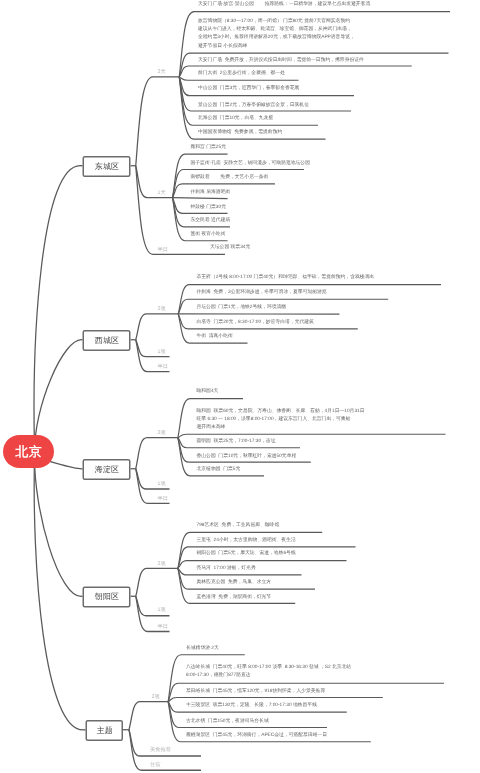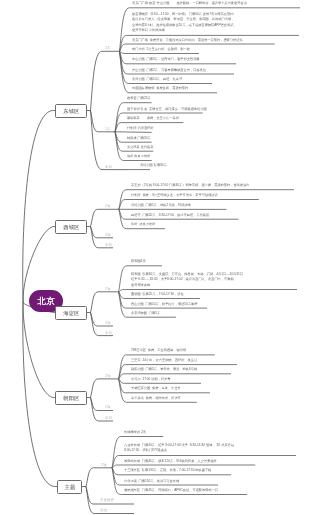--- a/index.html
+++ b/index.html
@@ -87,21 +87,21 @@
       <path d="M 112.1 467.8 C 114.35 453.71500000000003 114.689 436.5 120.72999999999999 436.5 L 163.2 436.5" fill="none" stroke="#5a5a5a" stroke-width="0.8" stroke-linecap="butt" stroke-linejoin="round"></path>
       <path d="M 112.1 467.8 C 114.35 462.265 114.119 455.5 118.83 455.5 L 296 455.5" fill="none" stroke="#5a5a5a" stroke-width="0.8" stroke-linecap="butt" stroke-linejoin="round"></path>
       <path d="M 112.1 467.8 C 114.35 466.54 113.83399999999999 465 117.88 465 L 255.2 465" fill="none" stroke="#5a5a5a" stroke-width="0.8" stroke-linecap="butt" stroke-linejoin="round"></path>
       <path d="M 112.1 467.8 C 114.35 470.95 113.96 474.8 118.3 474.8 L 231.2 474.8" fill="none" stroke="#5a5a5a" stroke-width="0.8" stroke-linecap="butt" stroke-linejoin="round"></path>
       <path d="M 112.1 467.8 C 114.35 475.54 114.26599999999999 485 119.32 485 L 218 485" fill="none" stroke="#5a5a5a" stroke-width="0.8" stroke-linecap="butt" stroke-linejoin="round"></path>
       <path d="M 112.1 467.8 C 114.35 479.815 114.551 494.5 120.27 494.5 L 247.2 494.5" fill="none" stroke="#5a5a5a" stroke-width="0.8" stroke-linecap="butt" stroke-linejoin="round"></path>
       <path d="M 86 486.5 C 88.25 494.375 88.175 504 93.25 504 L 134 504" fill="none" stroke="#5a5a5a" stroke-width="0.85" stroke-linecap="butt" stroke-linejoin="round"></path>
       <path d="M 86 486.5 C 88.25 498.65 88.46000000000001 513.5 94.2 513.5 L 134 513.5" fill="none" stroke="#5a5a5a" stroke-width="0.85" stroke-linecap="butt" stroke-linejoin="round"></path>
     </svg>
   <div id="nodes">
-      <div class="node-root" style="left: 2px; top: 290px; width: 34px; height: 22px; background: #701a75; color: rgb(255, 255, 255); border-radius: 11px; margin-left: 27px;">
+      <div class="node-root" style="left: 2px; top: 290px; width: 34px; height: 22px; background: #ef4444; color: rgb(255, 255, 255); border-radius: 11px;">
         <span>北京</span>
       </div>
       <div class="node-branch" style="left: 55px; top: 103.5px; width: 32px; height: 14px; border-color: rgb(108, 108, 108); color: rgb(65, 65, 65);">
         <span>东城区</span>
       </div>
       <div class="grp-label" style="left: 104.5px; top: 45px; color: rgb(180, 180, 180);">2天</div>
       <div class="leaf-text" style="left: 131.6px; top: 0.3px; color: rgb(94, 94, 94);">天安门广场·故宫·景山公园        推荐路线：一日精华游，建议早七点出发避开客流</div>
       <div class="leaf-text" style="left: 131.6px; top: 11.388px; color: rgb(94, 94, 94);">故宫博物院（8:30—17:00，周一闭馆） 门票60元 提前7天官网实名预约
 建议从午门进入，经太和殿、乾清宫、珍宝馆、御花园，从神武门出场，
 全程约需3小时。推荐租用讲解器20元，或下载故宫博物院APP语音导览，

